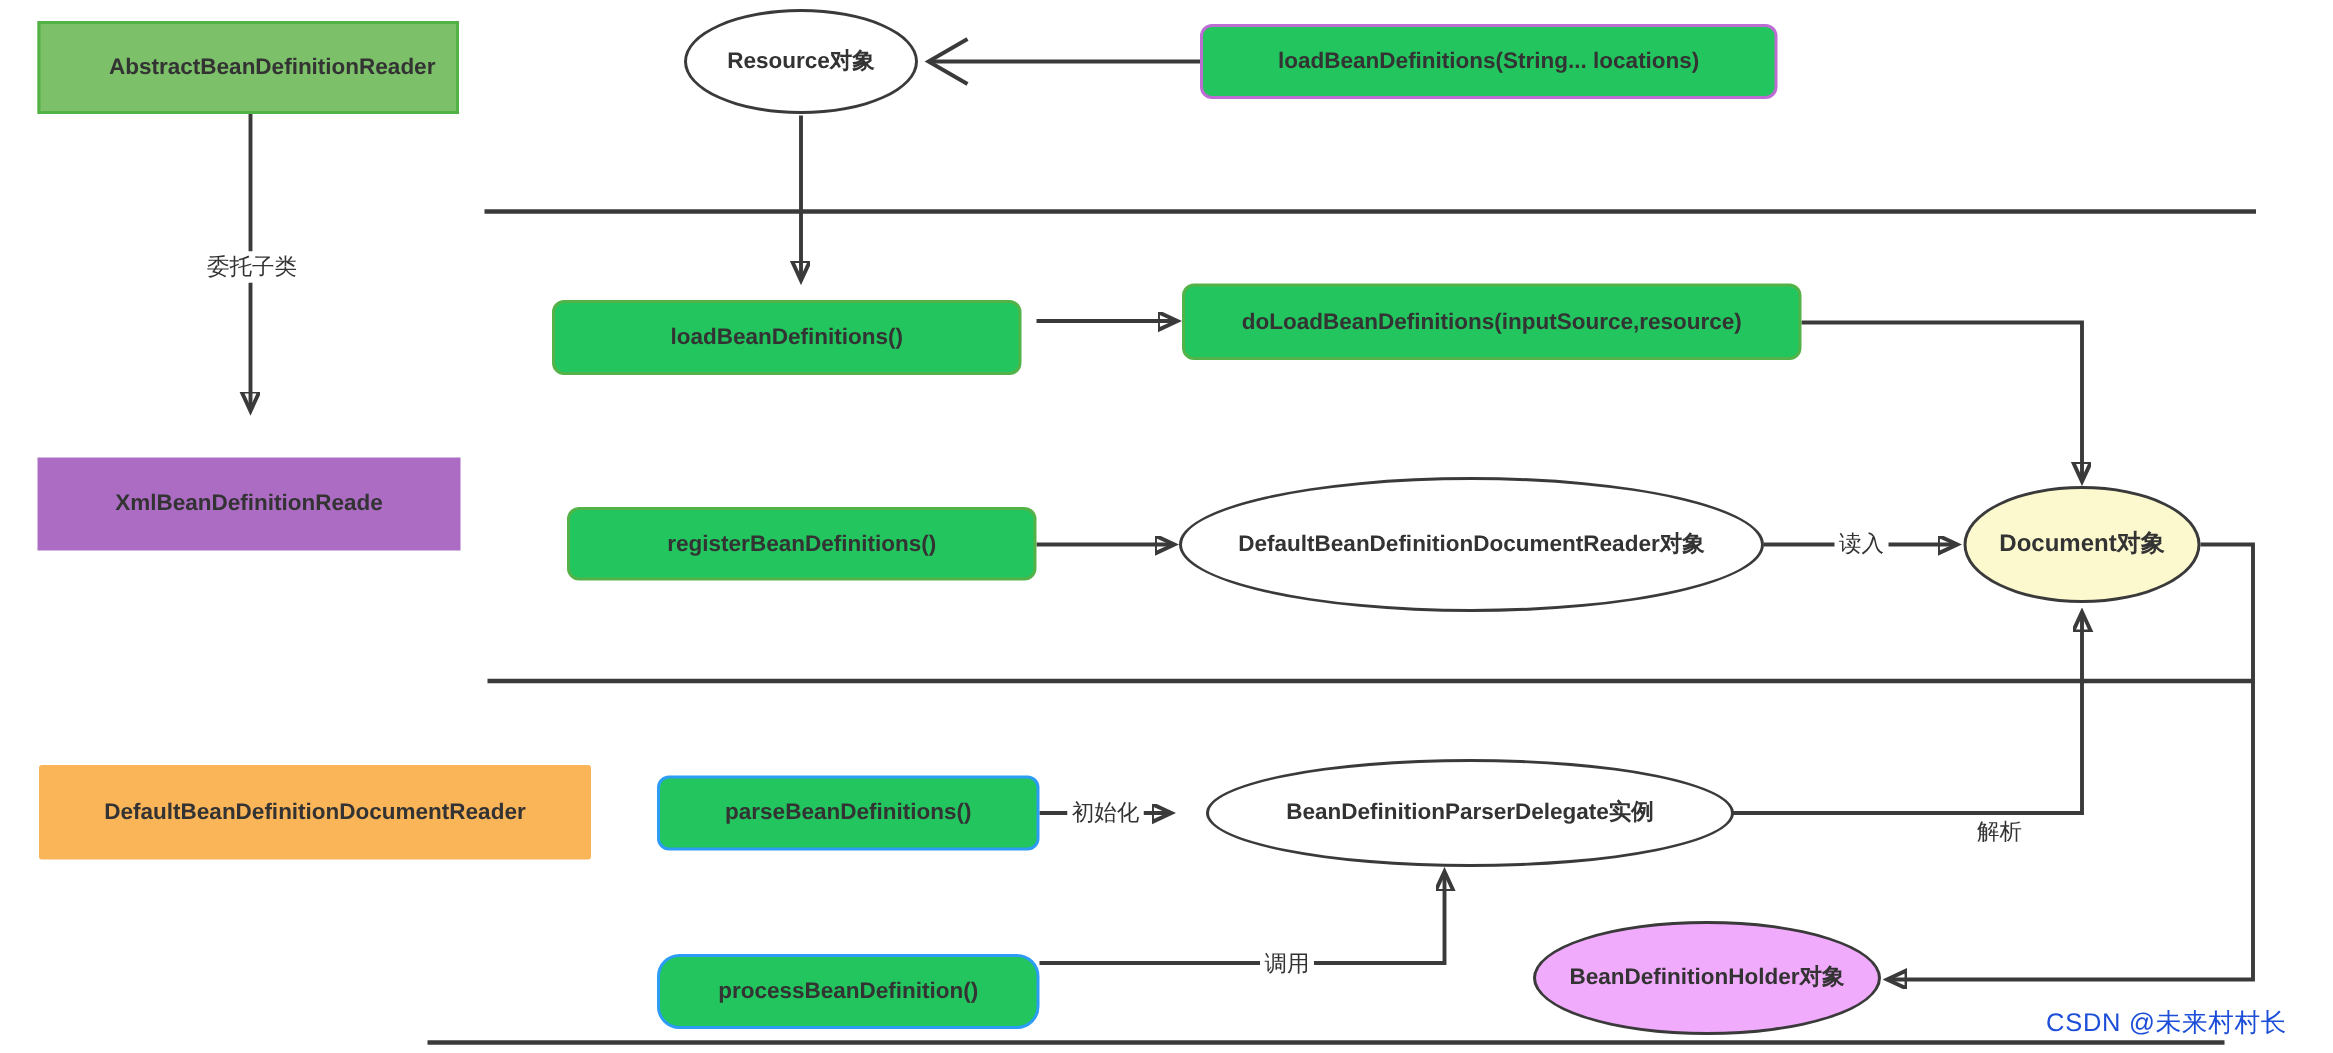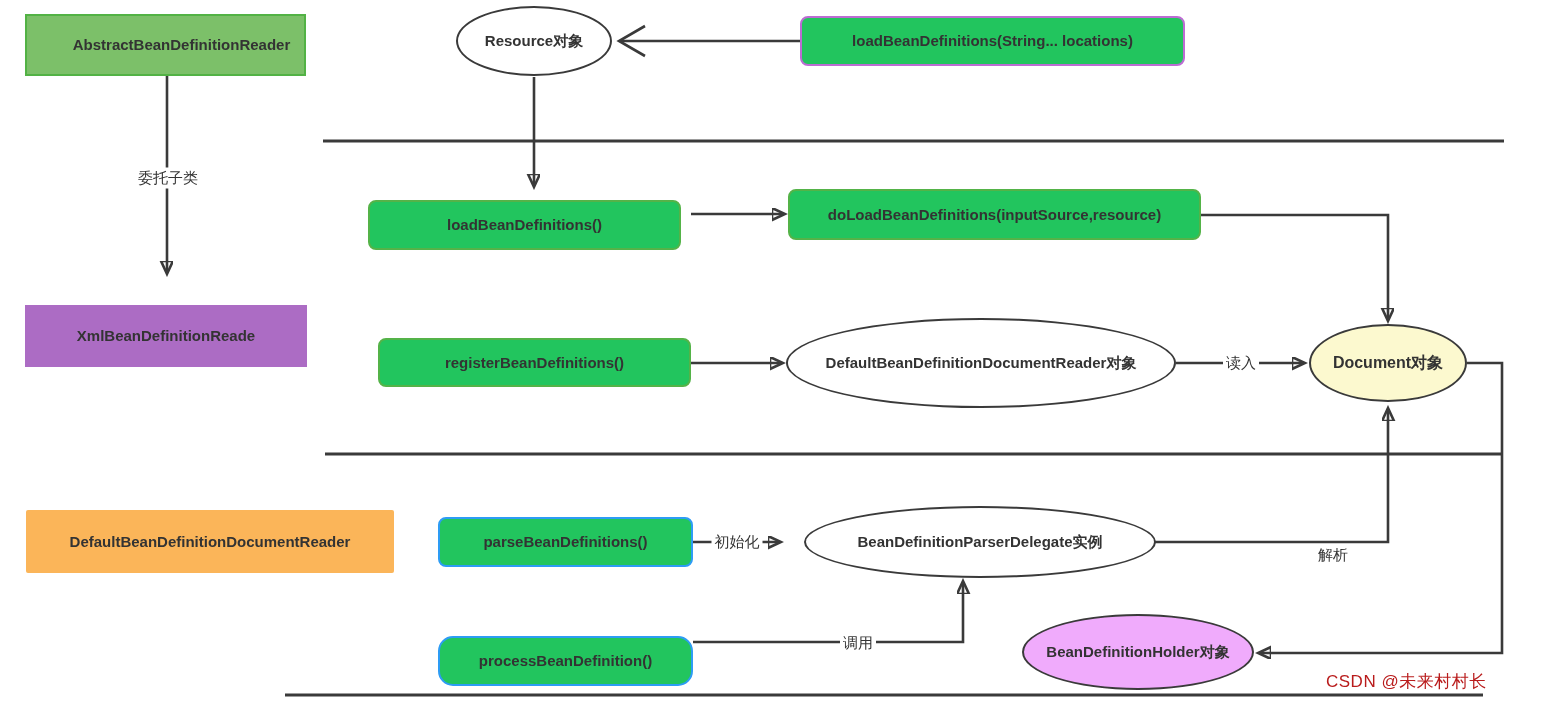--- a/index.html
+++ b/index.html
@@ -23,21 +23,21 @@
   .outline-blue{border-color:#2d9cf4;}
   .ellipse{background:#fff;border:2.5px solid #3a3a3a;border-radius:50%;}
   .ellipse-yellow{background:#fcf9cf;}
   .ellipse-cyan{background:#f0abfc;}
   .doc-label{font-size:16px;}
   .edge-label{
     position:absolute;transform:translate(-50%,-50%);
     background:#ffffff;padding:1px 3px;font-size:15px;color:#333;white-space:nowrap;
   }
   #watermark{
-    position:absolute;left:1326px;top:670px;font-size:17px;color:#b91c1c;
+    position:absolute;left:1364px;top:670px;font-size:17px;color:#1d4ed8;
     white-space:nowrap;letter-spacing:0.5px;
   }
 </style>
 </head>
 <body>
 
 <div id="canvas">
 
   <svg id="edges" viewBox="0 0 1555 702" xmlns="http://www.w3.org/2000/svg">
     <defs>

